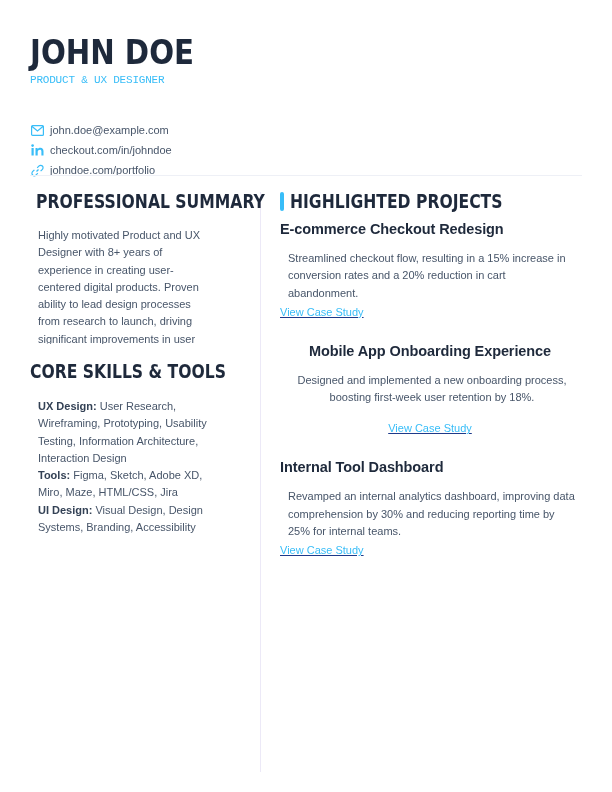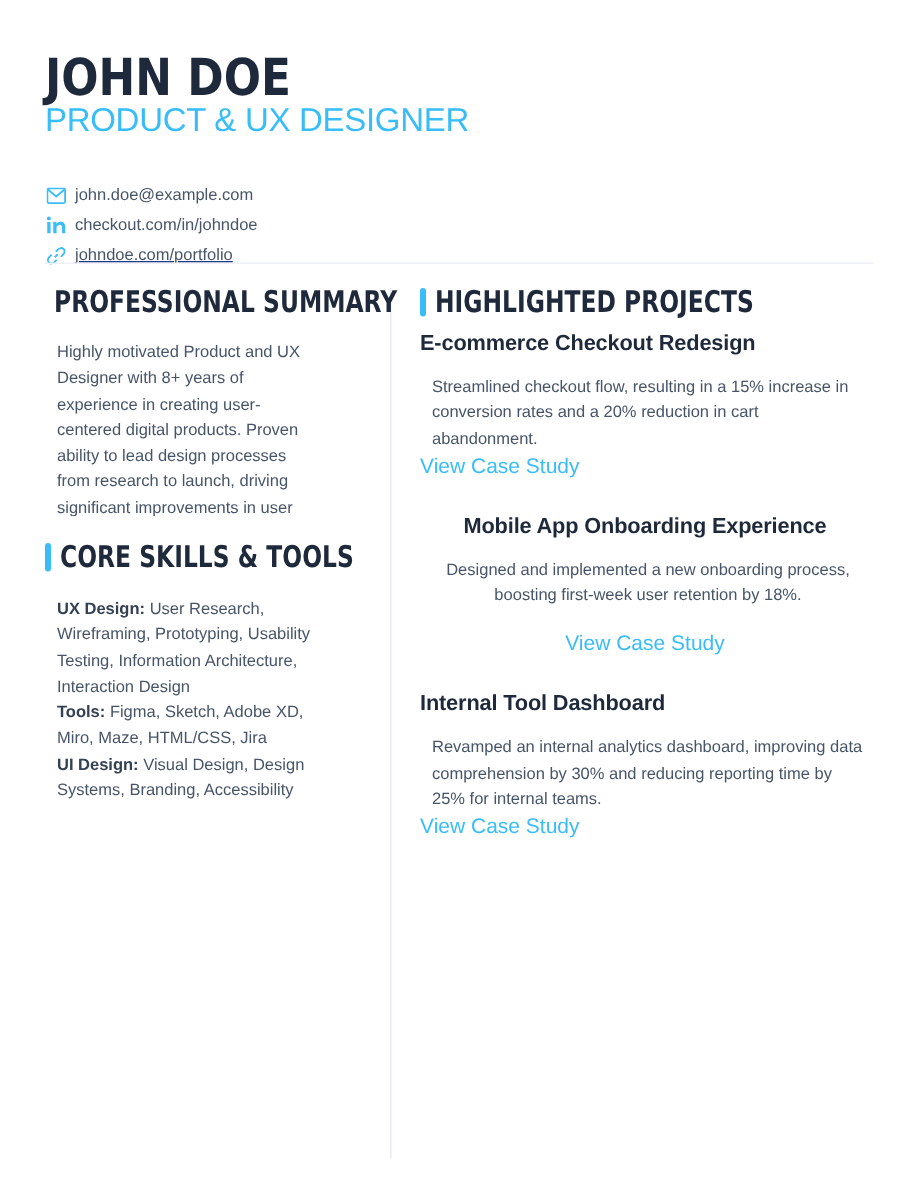--- a/index.html
+++ b/index.html
@@ -14,22 +14,22 @@
       font-weight: bold;
       font-size: 34px;
       letter-spacing: 0px;
       color: #1e293b;
       line-height: 44px;
       transform: scaleX(0.86);
       transform-origin: left center;
       white-space: nowrap;
     }
     .title {
-      font-family: Liberation Sans, sans-serif;
-      font-size: 22px;
+      font-family: Liberation Mono, monospace;
+      font-size: 11px;
       color: #38bdf8;
       line-height: 20px;
       margin-top: -4px;
       letter-spacing: -0.2px;
     }
 
     .contacts { position: absolute; left: 30px; top: 108px; margin-top: 12px; }
     .contact { display: flex; align-items: center; height: 20px; font-size: 11px; color: #475569; }
     .contact .icon { width: 14px; height: 14px; margin-right: 6px; display: inline-flex; align-items: center; justify-content: center; }
     .contact a { color: #475569; text-decoration: underline; text-decoration-color: #1e3a8a; }
@@ -56,42 +56,42 @@
     .summary {
       margin-top: 14px;
       padding-left: 8px;
       font-size: 11px;
       line-height: 17.3px;
       color: #475569;
       height: 117px;
       overflow: hidden;
       width: 185px;
     }
-    .skills-heading { position: absolute; left: 30px; top: 359px; }
+    .skills-heading { position: absolute; left: 30px; top: 359px; flex-direction: column; }
     .skills {
       position: absolute; left: 38px; top: 398px; width: 178px;
       font-size: 11px; line-height: 17.3px; color: #475569;
     }
     .skills b { color: #334155; font-weight: bold; }
 
     .right { position: absolute; left: 280px; top: 189px; width: 300px; }
     .project { }
     .project-title {
       font-size: 14.5px; font-weight: bold; color: #1e293b; line-height: 20px;
       letter-spacing: -0.1px;
     }
     .project-desc {
       padding-left: 8px;
       font-size: 11px; line-height: 17.3px; color: #475569;
       width: 296px;
     }
     .case-link {
       display: inline-block;
-      font-size: 14px; color: #38bdf8; line-height: 14px;
-      text-decoration-color: #1e3a8a;
+      font-size: 11px; color: #38bdf8; line-height: 14px;
+      text-decoration: underline; text-decoration-color: #1e3a8a;
     }
   </style>
 </head>
 <body>
 
 <div class="page">
 
   <div class="header">
     <div class="name">JOHN DOE</div>
     <div class="title">PRODUCT &amp; UX DESIGNER</div>

